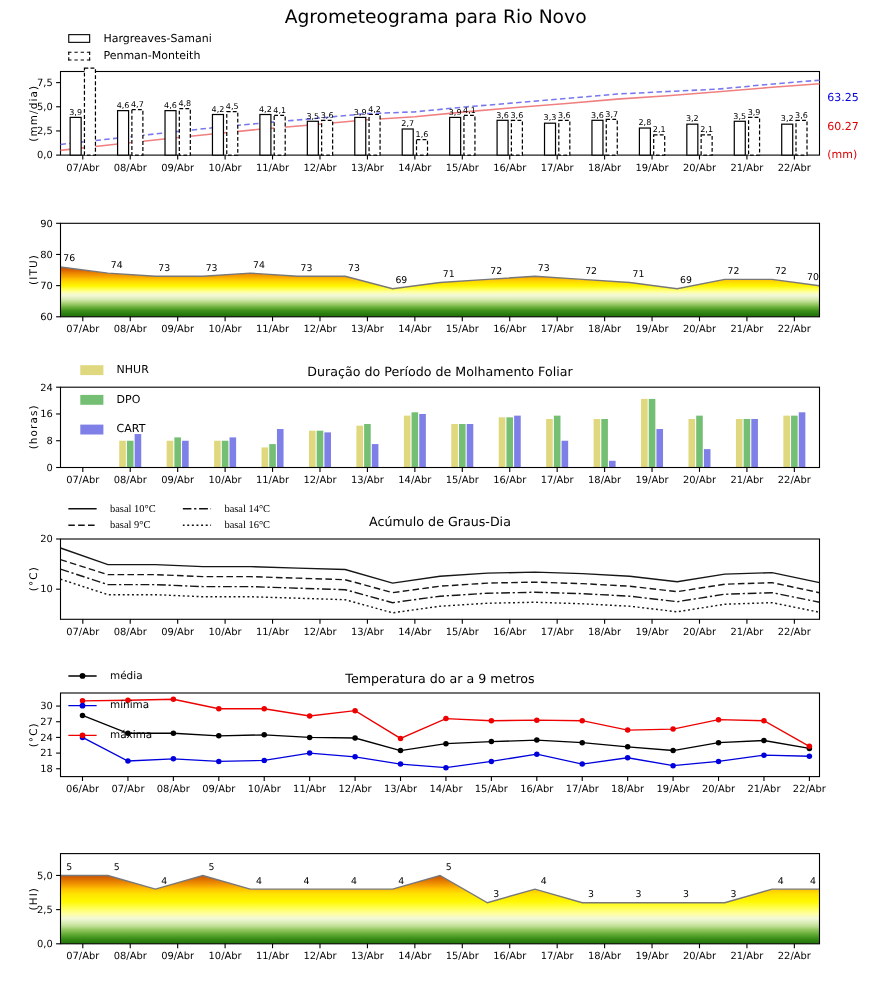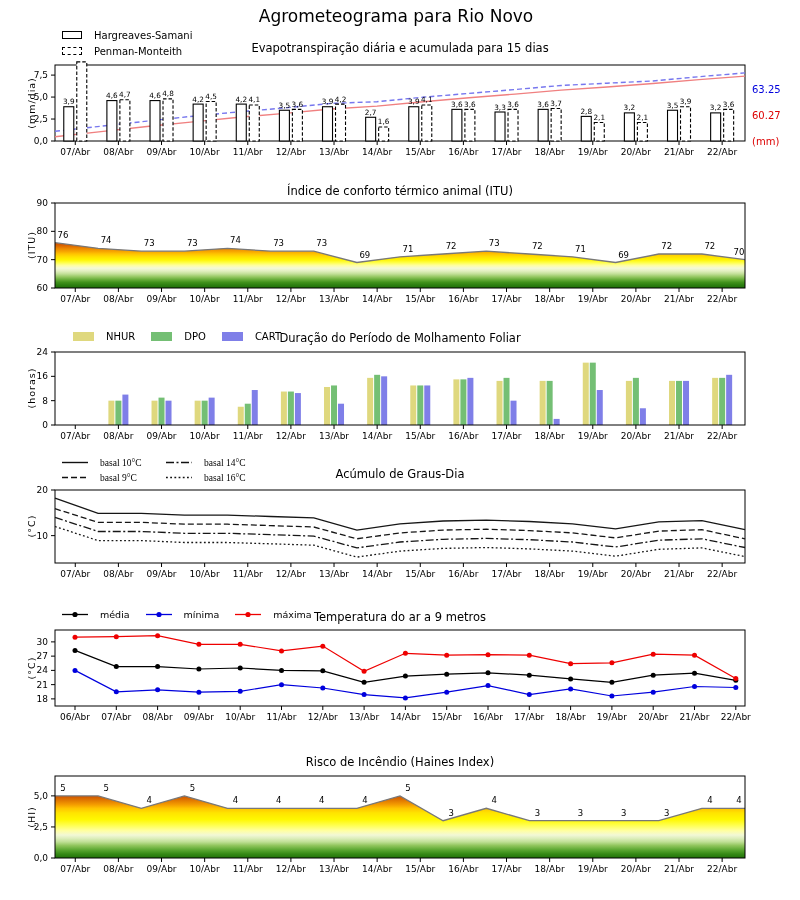--- a/index.html
+++ b/index.html
@@ -9,21 +9,21 @@
   #plots text{font-family:"DejaVu Sans",sans-serif;}
   .main-title{position:absolute;left:0;top:6px;width:792px;text-align:center;
               font-size:17px;}
   .sub{position:absolute;left:0;width:800px;text-align:center;font-size:11.5px;}
   .ylab{position:absolute;left:4px;width:56px;height:14px;line-height:14px;
         text-align:center;font-size:9.5px;transform:rotate(-90deg);letter-spacing:1px;}
   .accl{position:absolute;left:752px;font-size:10px;}
   .legend{position:absolute;}
   .legend .li{display:flex;align-items:center;gap:12px;}
   .legend.v .li{height:16px;}
-  .legend.h{display:flex;gap:16px;}
+  .legend.h{display:flex;gap:16px;flex-direction:column;}
   .legend.grid{display:grid;grid-template-columns:104px auto;grid-auto-flow:column;
                grid-template-rows:15px 15px;column-gap:0;font-family:Liberation Serif, serif;}
   .lt{font-size:10px;white-space:nowrap;}
   .lt2{font-size:9.5px;white-space:nowrap;}
   .swr{width:20px;height:8px;border:1.2px solid #000;background:#fff;display:inline-block;box-sizing:border-box;}
   .swr.dash{border-style:dashed;}
   .swf{width:21px;height:9px;display:inline-block;}
   .c-nhur{background:#dfd87e;} .c-dpo{background:#74bf74;} .c-cart{background:#7f7fe8;}
 </style>
 </head>
@@ -536,26 +536,23 @@
         <circle cx="570.5999999999999" cy="663.725" r="2.5" fill="#ee0000"></circle>
         <circle cx="611.9" cy="662.775" r="2.5" fill="#ee0000"></circle>
         <circle cx="653.1999999999999" cy="654.225" r="2.5" fill="#ee0000"></circle>
         <circle cx="694.5" cy="655.175" r="2.5" fill="#ee0000"></circle>
         <circle cx="735.8" cy="678.45" r="2.5" fill="#ee0000"></circle>
       </g>
     </svg>
 
   <div class="main-title">Agrometeograma para Rio Novo</div>
 
-  <div class="sub" style="top:41px">Evapotranspiração diária e acumulada para 15 dias</div>
-  <div class="sub" style="top:184px">Índice de conforto térmico animal (ITU)</div>
   <div class="sub" style="top:331px">Duração do Período de Molhamento Foliar</div>
   <div class="sub" style="top:467px">Acúmulo de Graus-Dia</div>
   <div class="sub" style="top:610px">Temperatura do ar a 9 metros</div>
-  <div class="sub" style="top:755px">Risco de Incêndio (Haines Index)</div>
 
   <span class="ylab" style="top:96px">(mm/dia)</span>
   <span class="ylab" style="top:238px">(ITU)</span>
   <span class="ylab" style="top:381px">(horas)</span>
   <span class="ylab" style="top:519px">(°C)</span>
   <span class="ylab" style="top:661px">(°C)</span>
   <span class="ylab" style="top:810px">(HI)</span>
 
   <span class="accl" style="top:84px;color:#0000dd">63.25</span>
   <span class="accl" style="top:110px;color:#dd0000">60.27</span>

